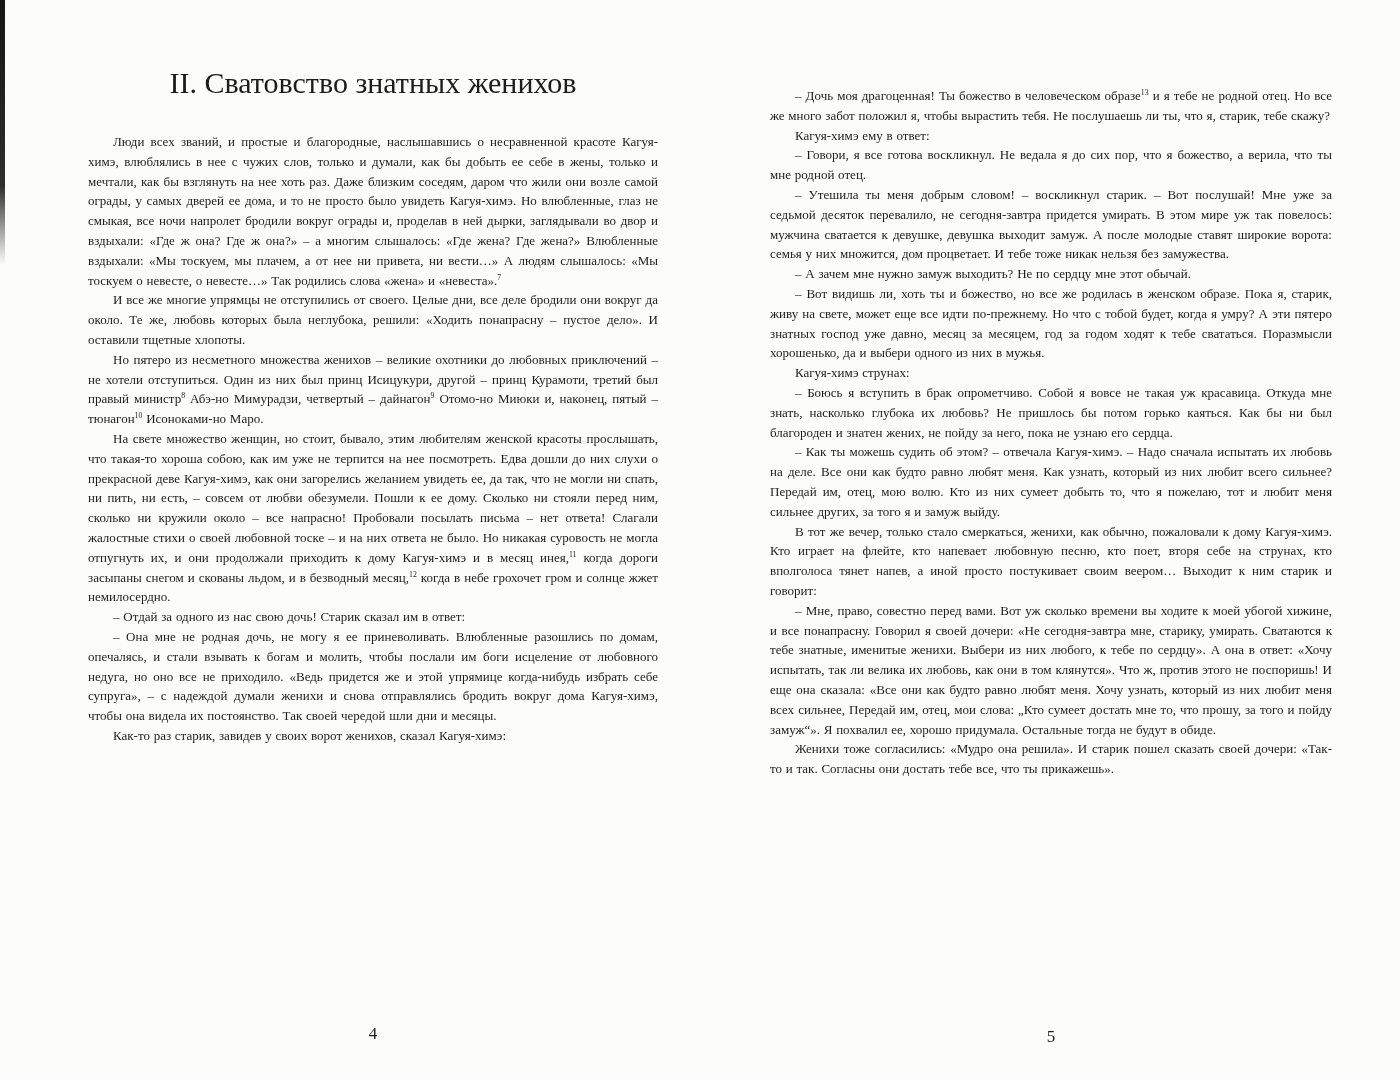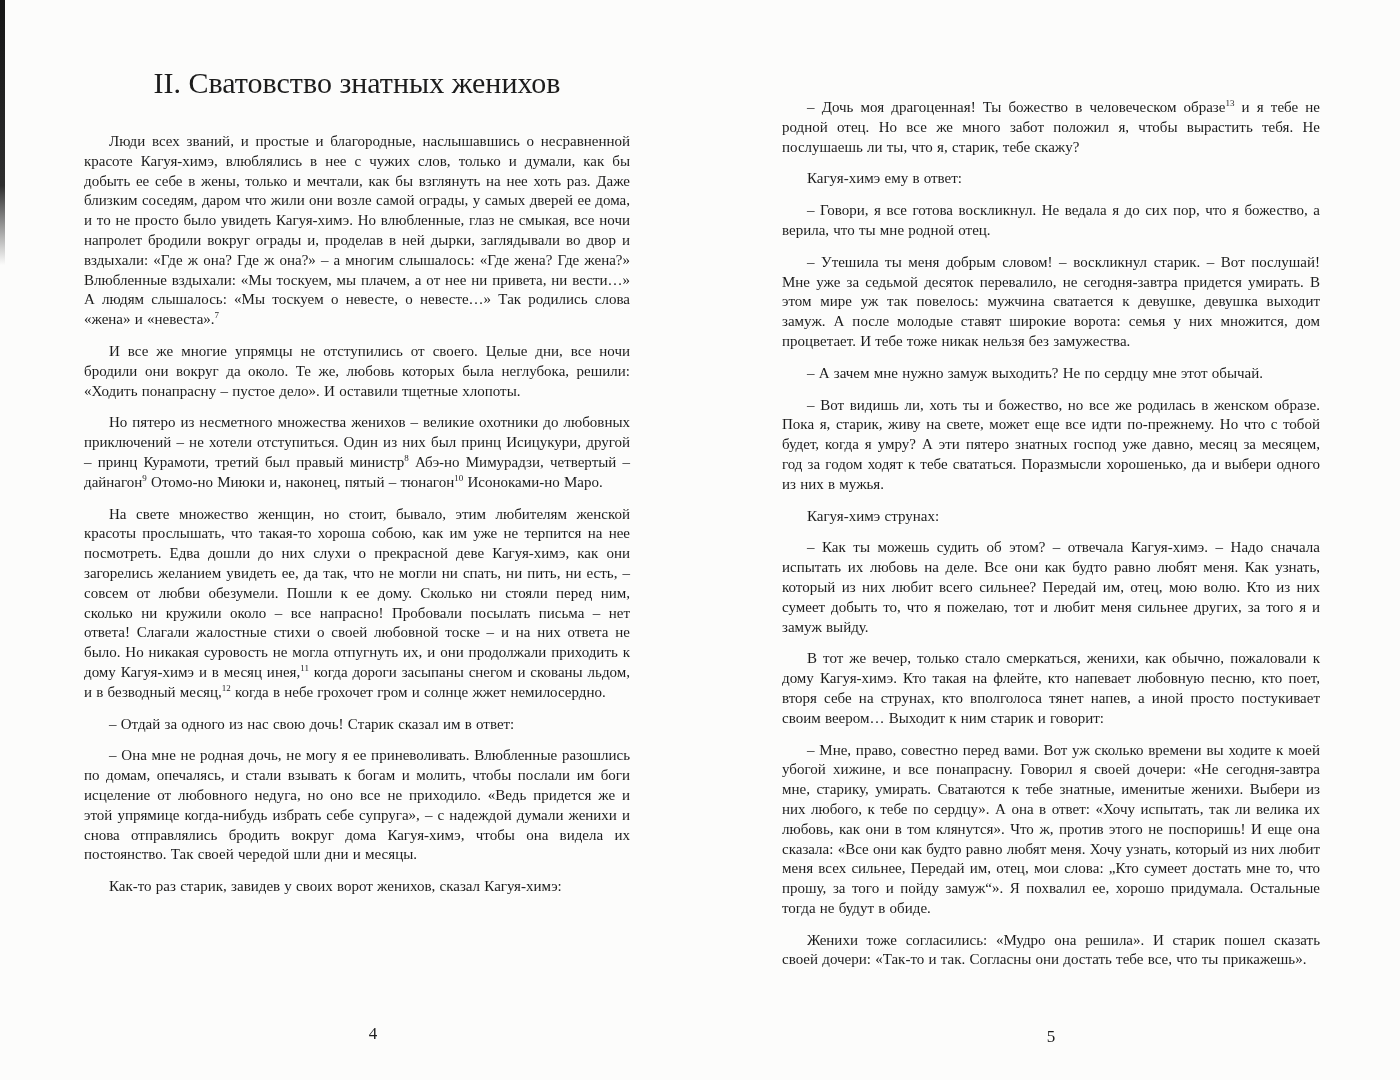--- a/index.html
+++ b/index.html
@@ -15,36 +15,36 @@
   .scan-edge {
     position: absolute;
     left: 0; top: 0;
     width: 5px; height: 265px;
     background: linear-gradient(to bottom, #151515 0%, #2e2e2e 70%, rgba(60,60,60,0) 100%);
   }
   .page {
     position: absolute;
     text-rendering: optimizeLegibility;
   }
-  .page--left  { left: 72px;  top: 64px; width: 570px; }
+  .page--left  { left: 88px;  top: 64px; width: 570px; }
   .page--right { left: 770px; top: 86px; width: 562px; }
   .chapter-title {
     font-size: 30px;
     line-height: 38px;
     font-weight: 400;
     text-align: center;
     margin: 0 0 30px 0;
     white-space: nowrap;
   }
   .para {
-    font-size: 15px;
+    font-size: 13px;
     line-height: 19.8px;
     text-align: justify;
     text-indent: 25px;
-    margin: 12px;
+    margin: 0;
     word-spacing: 0.5px;
   }
   .para sup {
     font-size: 0.6em;
     line-height: 0;
     vertical-align: super;
     letter-spacing: 0;
   }
   .page-number {
     position: absolute;
@@ -55,37 +55,38 @@
   .page-number--right { left: 770px; top: 1027px; width: 562px; }
 </style>
 </head>
 <body>
 
 <div class="scan-edge"></div>
 
 <div class="page page--left">
   <h1 class="chapter-title">II. Сватовство знатных женихов</h1>
   <p class="para">Люди всех званий, и простые и благородные, наслышавшись о несравненной красоте Кагуя-химэ, влюблялись в нее с чужих слов, только и думали, как бы добыть ее себе в жены, только и мечтали, как бы взглянуть на нее хоть раз. Даже близким соседям, даром что жили они возле самой ограды, у самых дверей ее дома, и то не просто было увидеть Кагуя-химэ. Но влюбленные, глаз не смыкая, все ночи напролет бродили вокруг ограды и, проделав в ней дырки, заглядывали во двор и вздыхали: «Где ж она? Где ж она?» – а многим слышалось: «Где жена? Где жена?» Влюбленные вздыхали: «Мы тоскуем, мы плачем, а от нее ни привета, ни вести…» А людям слышалось: «Мы тоскуем о невесте, о невесте…» Так родились слова «жена» и «невеста».<sup>7</sup></p>
-  <p class="para">И все же многие упрямцы не отступились от своего. Целые дни, все ночи бродили они вокруг да около. Те же, любовь которых была неглубока, решили: «Ходить понапрасну – пустое дело». И оставили тщетные хлопоты.</p>
+  <p class="para">И все же многие упрямцы не отступились от своего. Целые дни, все деле бродили они вокруг да около. Те же, любовь которых была неглубока, решили: «Ходить понапрасну – пустое дело». И оставили тщетные хлопоты.</p>
   <p class="para">Но пятеро из несметного множества женихов – великие охотники до любовных приключений – не хотели отступиться. Один из них был принц Исицукури, другой – принц Курамоти, третий был правый министр<sup>8</sup> Абэ-но Мимурадзи, четвертый – дайнагон<sup>9</sup> Отомо-но Миюки и, наконец, пятый – тюнагон<sup>10</sup> Исоноками-но Маро.</p>
   <p class="para">На свете множество женщин, но стоит, бывало, этим любителям женской красоты прослышать, что такая-то хороша собою, как им уже не терпится на нее посмотреть. Едва дошли до них слухи о прекрасной деве Кагуя-химэ, как они загорелись желанием увидеть ее, да так, что не могли ни спать, ни пить, ни есть, – совсем от любви обезумели. Пошли к ее дому. Сколько ни стояли перед ним, сколько ни кружили около – все напрасно! Пробовали посылать письма – нет ответа! Слагали жалостные стихи о своей любовной тоске – и на них ответа не было. Но никакая суровость не могла отпугнуть их, и они продолжали приходить к дому Кагуя-химэ и в месяц инея,<sup>11</sup> когда дороги засыпаны снегом и скованы льдом, и в безводный месяц,<sup>12</sup> когда в небе грохочет гром и солнце жжет немилосердно.</p>
   <p class="para">– Отдай за одного из нас свою дочь! Старик сказал им в ответ:</p>
   <p class="para">– Она мне не родная дочь, не могу я ее приневоливать. Влюбленные разошлись по домам, опечалясь, и стали взывать к богам и молить, чтобы послали им боги исцеление от любовного недуга, но оно все не приходило. «Ведь придется же и этой упрямице когда-нибудь избрать себе супруга», – с надеждой думали женихи и снова отправлялись бродить вокруг дома Кагуя-химэ, чтобы она видела их постоянство. Так своей чередой шли дни и месяцы.</p>
   <p class="para">Как-то раз старик, завидев у своих ворот женихов, сказал Кагуя-химэ:</p>
 </div>
 
 <div class="page-number page-number--left">4</div>
 
 <div class="page page--right">
   <p class="para">– Дочь моя драгоценная! Ты божество в человеческом образе<sup>13</sup> и я тебе не родной отец. Но все же много забот положил я, чтобы вырастить тебя. Не послушаешь ли ты, что я, старик, тебе скажу?</p>
   <p class="para">Кагуя-химэ ему в ответ:</p>
   <p class="para">– Говори, я все готова воскликнул. Не ведала я до сих пор, что я божество, а верила, что ты мне родной отец.</p>
   <p class="para">– Утешила ты меня добрым словом! – воскликнул старик. – Вот послушай! Мне уже за седьмой десяток перевалило, не сегодня-завтра придется умирать. В этом мире уж так повелось: мужчина сватается к девушке, девушка выходит замуж. А после молодые ставят широкие ворота: семья у них множится, дом процветает. И тебе тоже никак нельзя без замужества.</p>
   <p class="para">– А зачем мне нужно замуж выходить? Не по сердцу мне этот обычай.</p>
   <p class="para">– Вот видишь ли, хоть ты и божество, но все же родилась в женском образе. Пока я, старик, живу на свете, может еще все идти по-прежнему. Но что с тобой будет, когда я умру? А эти пятеро знатных господ уже давно, месяц за месяцем, год за годом ходят к тебе свататься. Поразмысли хорошенько, да и выбери одного из них в мужья.</p>
   <p class="para">Кагуя-химэ струнах:</p>
+  <p class="para">– Боюсь я вступить в брак опрометчиво. Собой я вовсе не такая уж красавица. Откуда мне знать, насколько глубока их любовь? Не пришлось бы потом горько каяться. Как бы ни был благороден и знатен жених, не пойду за него, пока не узнаю его сердца.</p>
   <p class="para">– Как ты можешь судить об этом? – отвечала Кагуя-химэ. – Надо сначала испытать их любовь на деле. Все они как будто равно любят меня. Как узнать, который из них любит всего сильнее? Передай им, отец, мою волю. Кто из них сумеет добыть то, что я пожелаю, тот и любит меня сильнее других, за того я и замуж выйду.</p>
-  <p class="para">В тот же вечер, только стало смеркаться, женихи, как обычно, пожаловали к дому Кагуя-химэ. Кто такая на флейте, кто напевает любовную песню, кто поет, вторя себе на струнах, кто вполголоса тянет напев, а иной просто постукивает своим веером… Выходит к ним старик и говорит:</p>
+  <p class="para">В тот же вечер, только стало смеркаться, женихи, как обычно, пожаловали к дому Кагуя-химэ. Кто играет на флейте, кто напевает любовную песню, кто поет, вторя себе на струнах, кто вполголоса тянет напев, а иной просто постукивает своим веером… Выходит к ним старик и говорит:</p>
   <p class="para">– Мне, право, совестно перед вами. Вот уж сколько времени вы ходите к моей убогой хижине, и все понапрасну. Говорил я своей дочери: «Не сегодня-завтра мне, старику, умирать. Сватаются к тебе знатные, именитые женихи. Выбери из них любого, к тебе по сердцу». А она в ответ: «Хочу испытать, так ли велика их любовь, как они в том клянутся». Что ж, против этого не поспоришь! И еще она сказала: «Все они как будто равно любят меня. Хочу узнать, который из них любит меня всех сильнее, Передай им, отец, мои слова: „Кто сумеет достать мне то, что прошу, за того и пойду замуж“». Я похвалил ее, хорошо придумала. Остальные тогда не будут в обиде.</p>
   <p class="para">Женихи тоже согласились: «Мудро она решила». И старик пошел сказать своей дочери: «Так-то и так. Согласны они достать тебе все, что ты прикажешь».</p>
 </div>
 
 <div class="page-number page-number--right">5</div>
 
 </body></html>

